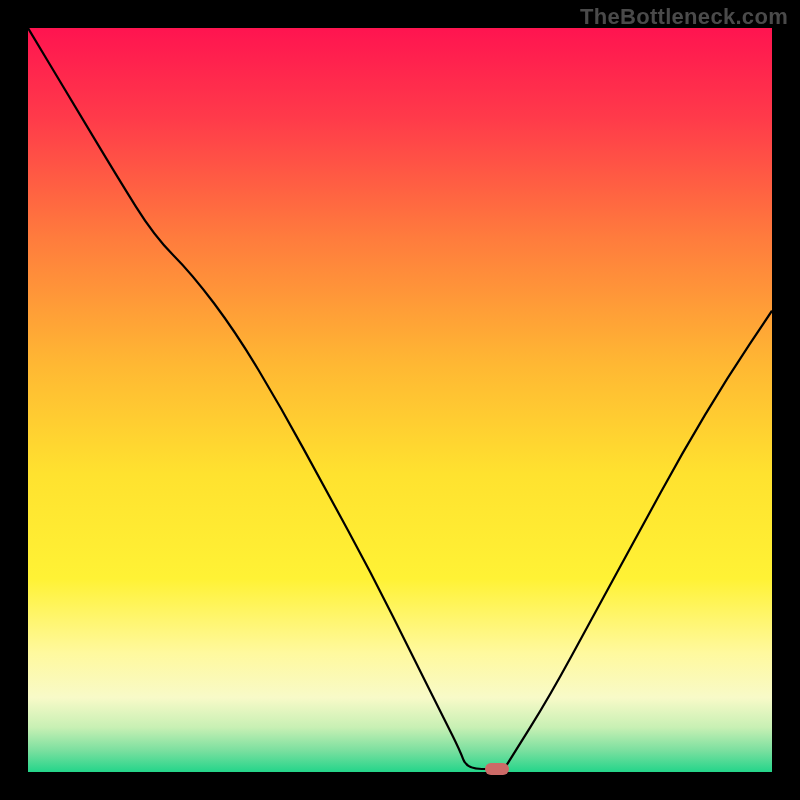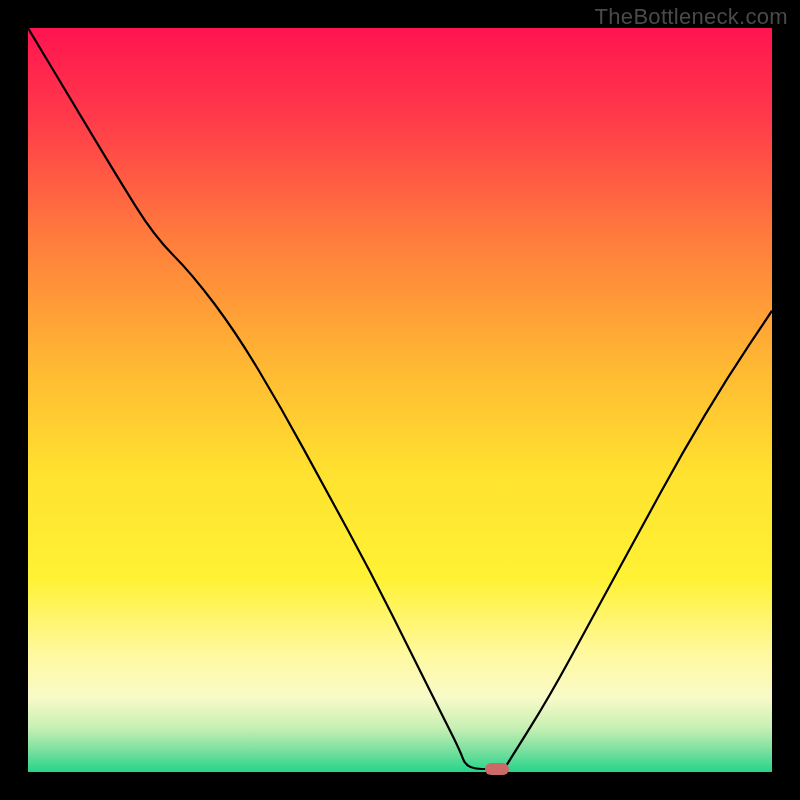--- a/index.html
+++ b/index.html
@@ -1,16 +1,16 @@
 <!DOCTYPE html>
 <html><head>
 <meta charset="utf-8">
 <style>
 body{margin:0;padding:0;width:800px;height:800px;background:#000;position:relative;font-family:Arial,sans-serif}
-#attribution{position:absolute;top:4px;right:12px;color:#4a4a4a;font-size:22px;font-weight:400;letter-spacing:0.3px}
+#attribution{position:absolute;top:4px;right:12px;color:#4a4a4a;font-size:22px;font-weight:700;letter-spacing:0.3px}
 #plot-area{position:absolute;top:28px;left:28px}
 #marker{position:absolute;width:24px;height:12px;background:#cc6a67;border-radius:6px;transform:translate(-50%,-50%)}
 </style>
 </head>
 <body>
 
 <div id="attribution">TheBottleneck.com</div>
 
 <svg id="plot-area" width="744" height="744" viewBox="0 0 744 744">
   <defs>

